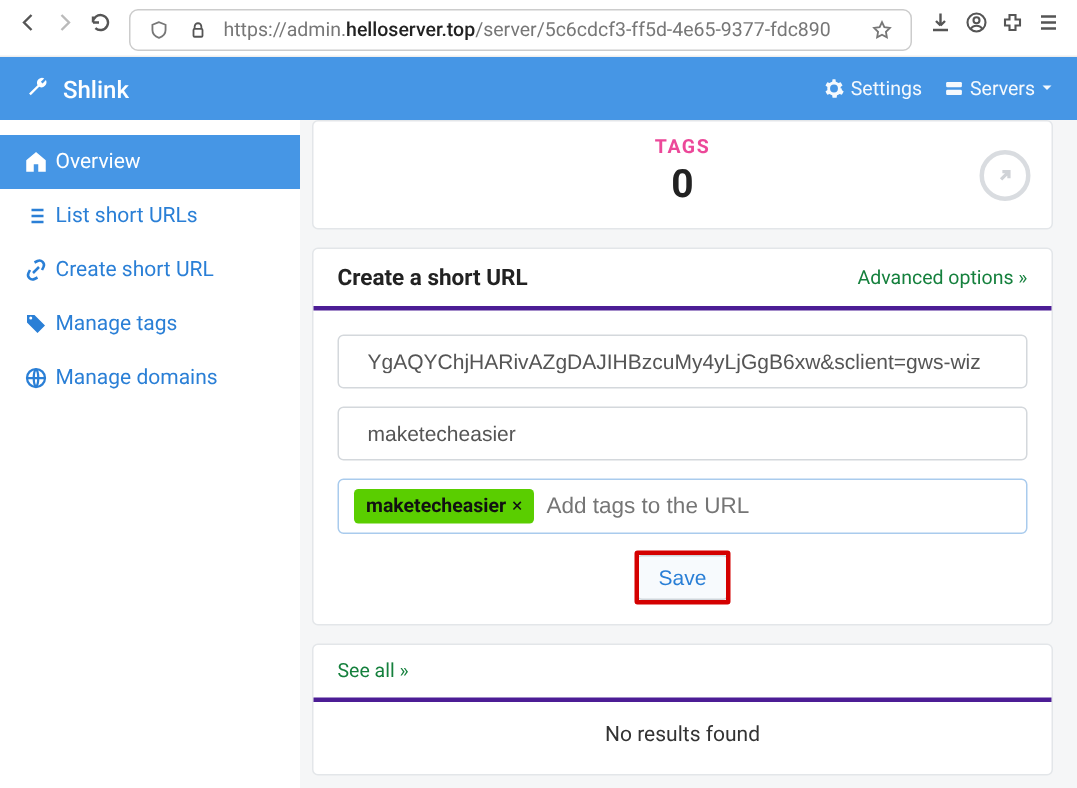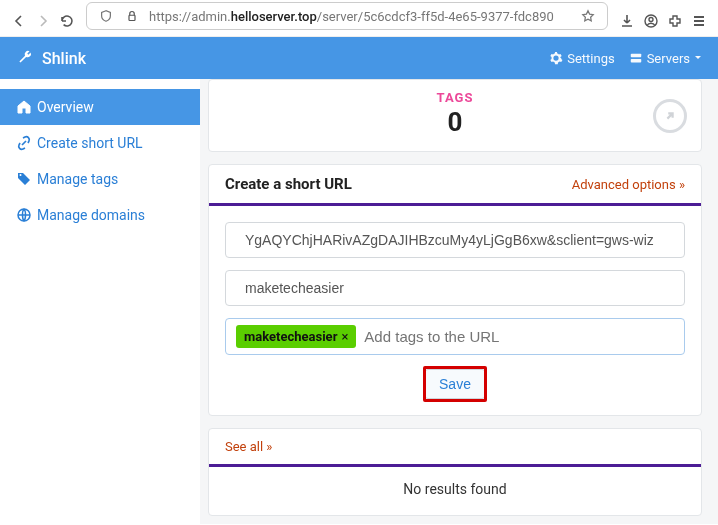--- a/index.html
+++ b/index.html
@@ -1,17 +1,17 @@
 <!DOCTYPE html>
 <html><head>
 <meta charset="utf-8">
 <style>
 * { box-sizing: border-box; margin: 0; padding: 0; }
 body { font-family: -apple-system, BlinkMacSystemFont, "Segoe UI", Roboto, sans-serif; font-size: 14px; color: #222; background: #fff; width: 718px; height: 525px; overflow: hidden; }
-.browser-bar { display: flex; align-items: flex-end; gap: 6px; padding: 6px 10px; height: 20px; border-bottom: 1px solid #eee; margin-top: 17px; }
+.browser-bar { display: flex; align-items: flex-start; gap: 6px; padding: 6px 10px; height: 38px; border-bottom: 1px solid #eee; }
 .bicon { width: 18px; height: 18px; display: inline-flex; align-items: center; justify-content: center; color: #555; }
 .url-box { flex: 1; display: flex; align-items: center; gap: 8px; border: 1px solid #ccc; border-radius: 6px; padding: 4px 10px; height: 28px; margin: 0 4px; }
 .url-text { flex: 1; color: #777; font-size: 13px; overflow: hidden; white-space: nowrap; }
 .url-text .bold { color: #222; font-weight: 500; }
 .topbar { background: #4696e5; color: #fff; display: flex; align-items: center; justify-content: space-between; height: 42px; padding: 12px 16px; }
 .brand { display: flex; align-items: center; gap: 8px; font-weight: 500; font-size: 16px; }
 .top-right { display: flex; align-items: center; gap: 14px; font-size: 13px; }
 .top-link { display: flex; align-items: center; gap: 4px; opacity: .95; cursor: pointer; }
 .main { display: flex; height: calc(525px - 38px - 42px); }
 .sidebar { width: 200px; padding-top: 10px; }
@@ -20,21 +20,21 @@
 .side-item.active .sicon svg { stroke: #fff; fill: #fff; }
 .sicon { width: 16px; height: 16px; display: inline-flex; }
 .content { flex: 1; background: #f5f6f7; padding: 0 16px 8px 8px; overflow-y: auto; }
 .tags-card { background: #fff; border: 1px solid #e3e6e9; border-radius: 4px; margin-bottom: 12px; position: relative; padding: 10px 16px 14px; }
 .tags-heading { text-align: center; font-weight: 700; letter-spacing: 1px; font-size: 13px; color: #ec4899; }
 .tags-count { text-align: center; font-weight: 700; font-size: 26px; margin-top: 2px; }
 .go-btn { position: absolute; right: 14px; top: 50%; transform: translateY(-50%); width: 34px; height: 34px; border: 3px solid #d9dce0; border-radius: 50%; display: flex; align-items: center; justify-content: center; }
 .card { background: #fff; border: 1px solid #e3e6e9; border-radius: 4px; margin-bottom: 12px; }
 .card-head { display: flex; justify-content: space-between; align-items: center; padding: 10px 16px; border-bottom: 3px solid #4c1d95; }
 .card-title { font-weight: 700; font-size: 15px; }
-.link-a { color: #c2410c; cursor: pointer; font-size: 13px; }
+.link-a { color: #15803d; cursor: pointer; font-size: 13px; }
 .card-body { padding: 16px; }
 .finput { width: 100%; border: 1px solid #d4d8dc; border-radius: 4px; padding: 9px 19px; font-size: 14px; color: #555; margin-bottom: 12px; outline: none; }
 .tag-field { display: flex; align-items: center; gap: 8px; border: 1.5px solid #a9cbed; border-radius: 4px; padding: 6px 10px; margin-bottom: 14px; }
 .chip { background: #5ace00; color: #111; font-weight: 700; font-size: 13px; padding: 4px 8px; border-radius: 3px; display: inline-flex; align-items: center; gap: 4px; }
 .chip-x { font-weight: 400; }
 .tag-input { border: none; outline: none; flex: 1; font-size: 15px; color: #888; }
 .save-row { text-align: center; position: relative; }
 .save-btn { color: #2a7fd6; background: #f7fafd; border: 1px solid #cfd5db; border-radius: 4px; padding: 6px 14px; cursor: pointer; font-size: 14px; }
 .save-highlight { position: absolute; border: 3px solid #d40000; width: 64px; height: 36px; left: 50%; top: 50%; transform: translate(-50%, -50%); border-radius: 2px; pointer-events: none; }
 .no-results { text-align: center; color: #333; padding: 14px 0 18px; font-size: 14px; }
@@ -142,20 +142,28 @@
     <div class="side-item active">
       <span class="sicon">
           <svg width="16" height="16" viewBox="0 0 16 16" fill="#fff">
             <path d="M8 2 2 7v7h4V9h4v5h4V7L8 2z"></path>
           </svg>
         </span>
       <span>Overview</span>
     </div>
     <div class="side-item">
       <span class="sicon">
+          <svg width="16" height="16" viewBox="0 0 16 16" fill="none" stroke="#2a7fd6" stroke-width="1.8">
+            <path d="M5 4h8M5 8h8M5 12h8M3 4h0M3 8h0M3 12h0"></path>
+          </svg>
+        </span>
+      <span>List short URLs</span>
+    </div>
+    <div class="side-item">
+      <span class="sicon">
           <svg width="16" height="16" viewBox="0 0 16 16" fill="none" stroke="#2a7fd6" stroke-width="1.7">
             <path d="M6 10 10 6M7 3l2-1a3 3 0 0 1 4 4l-1 2M9 13l-2 1a3 3 0 0 1-4-4l1-2"></path>
           </svg>
         </span>
       <span>Create short URL</span>
     </div>
     <div class="side-item">
       <span class="sicon">
           <svg width="16" height="16" viewBox="0 0 16 16" fill="#2a7fd6">
             <path d="M2 2h5l7 7-5 5-7-7V2zm2.5 3A1 1 0 1 0 4.5 3a1 1 0 0 0 0 2z"></path>

